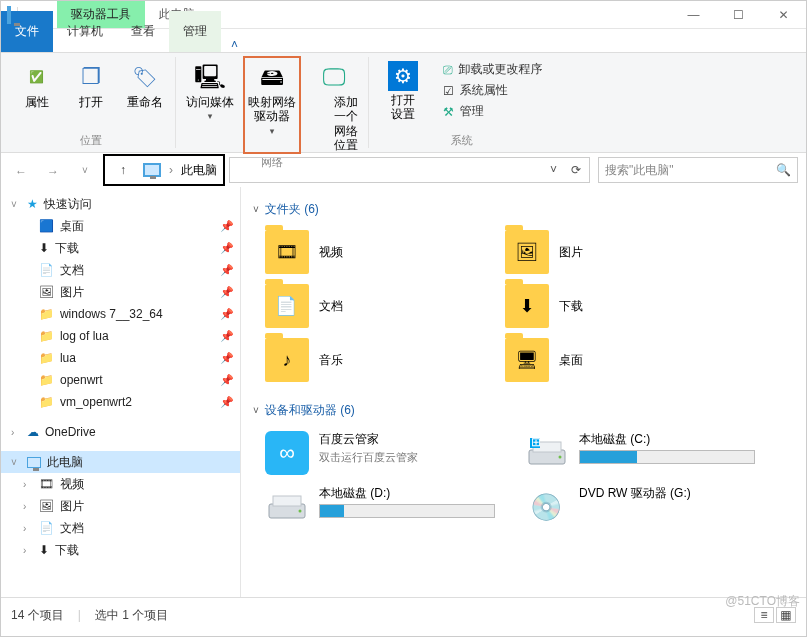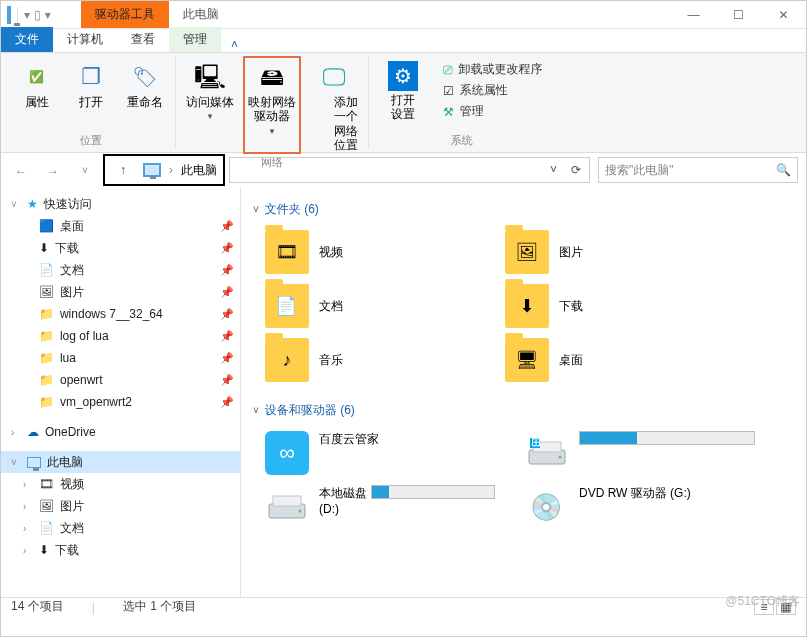--- a/index.html
+++ b/index.html
@@ -1,26 +1,26 @@
 <!DOCTYPE html>
 <html><head>
 <meta charset="utf-8">
 <style>
 * { box-sizing: border-box; margin: 0; padding: 0; font-family: "Microsoft YaHei", "Segoe UI", sans-serif; font-size: 12px; }
 body { background: #fff; width: 807px; height: 637px; overflow: hidden; position: relative; border: 1px solid #ccc;}
 .titlebar { height: 28px; display: flex; align-items: center; background: #fff; border-bottom: 1px solid #e5e5e5; }
 .titlebar .qat { display: flex; align-items: center; gap: 4px; padding: 0 6px; }
 .titlebar .qat-sep { width:1px; height:16px; background:#ddd; margin:0 2px;}
 .titlebar .tab-hdr { height: 100%; display: flex; align-items: center; padding: 0 14px; }
-.titlebar .tab-tools { background: #f97316; color: #222; margin-left: 24px; }
+.titlebar .tab-tools { background: #86efac; color: #222; }
 .titlebar .tab-thispc { color: #555; }
 .titlebar .spacer { flex: 1; }
 .winbtn { width: 45px; height: 28px; display: flex; align-items: center; justify-content: center; color: #666; }
 .tabs { height: 24px; display: flex; align-items: flex-end; border-bottom: 1px solid #ddd; }
-.tab { padding: 4px 14px; color: #333; }
+.tab { padding: 12px 14px; color: #333; }
 .tab.file { background: #1979ca; color: #fff; }
 .tab.manage { background: #e8f4e8; }
 .ribbon { height: 100px; background: #f5f6f7; border-bottom: 1px solid #ddd; display: flex; padding: 4px 6px; gap: 0; }
 .rgroup { display: flex; flex-direction: column; align-items: center; padding: 0 6px; border-right: 1px solid #e3e3e3; }
 .rgroup .row { display: flex; gap: 6px; flex:1;}
 .rgroup .lbl { color: #888; font-size: 11px; padding-top:2px;}
 .rbtn { display: flex; flex-direction: column; align-items: center; justify-content: flex-start; width: 48px; padding-top:4px; gap:2px; text-align:center; line-height:1.2;}
 .rbtn.big { width: 56px; }
 .rbtn .ic { width: 32px; height: 32px; display:flex; align-items:center; justify-content:center; }
 .rbtn.highlight { outline: 2px solid #e07040; outline-offset: -1px; }
@@ -44,25 +44,25 @@
 .section-hdr { color:#1a5fa8; padding:6px 0; display:flex; align-items:center; gap:6px;}
 .section-hdr .chev{ color:#555; font-size:10px;}
 .foldergrid { display:flex; flex-wrap:wrap; gap: 10px 40px; padding:6px 0 14px 12px;}
 .fitem { width:200px; display:flex; align-items:center; gap:10px;}
 .fic { width:44px; height:44px; background:#ffcf4b; border-radius:2px; position:relative; display:flex; align-items:center; justify-content:center;}
 .fic::before{ content:""; position:absolute; top:-5px; left:0; width:18px; height:5px; background:#ffcf4b; border-radius:2px 2px 0 0;}
 .drivegrid { display:flex; flex-wrap:wrap; gap:10px 30px; padding:6px 0 14px 12px;}
 .ditem { width:230px; display:flex; gap:10px;}
 .dic { width:44px; height:44px; display:flex; align-items:center; justify-content:center;}
 .drive-svg{ width:40px; height:30px;}
-.dinfo { flex:1; display:flex; flex-direction:row; gap:2px;}
+.dinfo { flex:1; display:flex; flex-direction:column; gap:2px;}
 .dbar { width:100%; height:14px; border:1px solid #bbb; background:#eee; position:relative;}
 .dbar .fill{ position:absolute; left:0; top:0; bottom:0; background:#26a0da;}
 .dstat { color:#777; font-size:11px;}
-.statusbar { height:24px; border-top:1px solid #ddd; display:flex; align-items:flex-end; padding:17px 10px; gap:28px; color:#444;}
+.statusbar { height:24px; border-top:1px solid #ddd; display:flex; align-items:center; padding:17px 10px; gap:14px; color:#444;}
 .statusbar .spacer{flex:1;}
 .viewbtns { display:flex; gap:2px;}
 .viewbtns span{ width:20px; height:16px; border:1px solid #ccc; display:flex; align-items:center; justify-content:center;}
 .ic-monitor{ width:18px; height:14px; border:2px solid #4aa3df; background:#cde8ff; position:relative;}
 .ic-monitor::after{content:""; position:absolute; bottom:-4px; left:5px; width:6px; height:3px; background:#888;}
 .addr-highlight{ outline:2px solid #000; padding:2px 6px;}
 .watermark{ position:absolute; right:6px; bottom:26px; color:#bbb; font-size:12px;}
 </style>
 </head>
 <body>
@@ -322,33 +322,35 @@
 
     <div class="section-hdr">
         <span class="chev">˅</span>
         <span>设备和驱动器 (6)</span>
       </div>
     <div class="drivegrid" id="drivegrid">
         <div class="ditem">
           <div class="dic" style="background:#29b6f6;color:#fff;border-radius:6px;font-size:22px;">∞</div>
           <div class="dinfo">
             <span>百度云管家</span>
+            <span class="dstat">双击运行百度云管家</span>
           </div>
         </div>
         <div class="ditem">
           <div class="dic">
             <svg class="drive-svg" viewBox="0 0 40 30">
               <rect x="2" y="12" width="36" height="14" rx="2" fill="#d8dde2" stroke="#9aa4ad"></rect>
               <rect x="6" y="4" width="28" height="10" fill="#eef1f4" stroke="#c0c6cc"></rect>
               <rect x="3" y="0" width="10" height="10" fill="#00a4ef"></rect>
               <text x="4" y="8" font-size="8" fill="#fff">⊞</text>
               <circle cx="33" cy="19" r="1.5" fill="#6fbf4a"></circle>
             </svg>
           </div>
           <div class="dinfo">
+            <span>本地磁盘 (C:)</span>
             <div class="dbar">
               <div class="fill" style="width:33%;"></div>
             </div>
           </div>
         </div>
         <div class="ditem">
           <div class="dic">
             <svg class="drive-svg" viewBox="0 0 40 30">
               <rect x="2" y="12" width="36" height="14" rx="2" fill="#d8dde2" stroke="#9aa4ad"></rect>
               <rect x="6" y="4" width="28" height="10" fill="#eef1f4" stroke="#c0c6cc"></rect>

